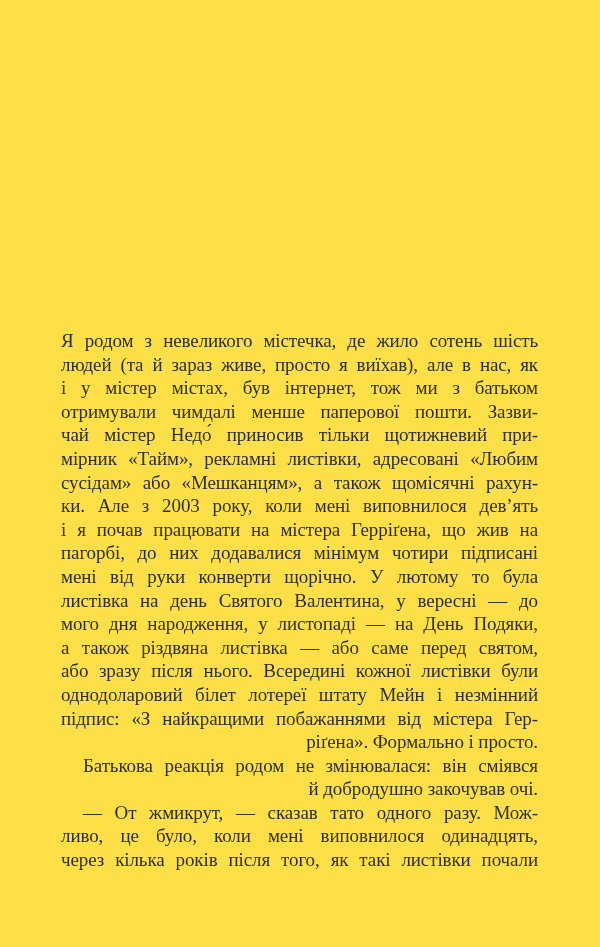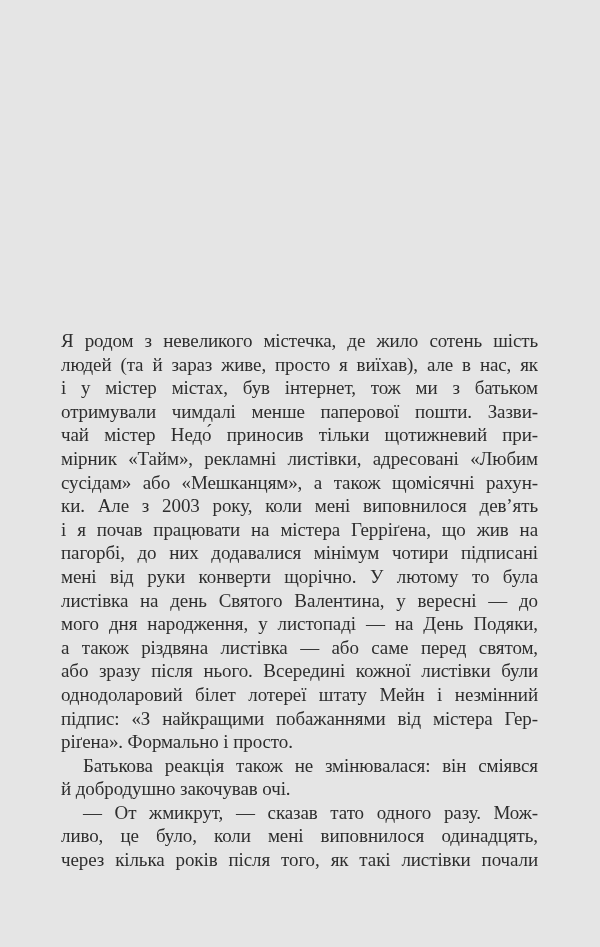--- a/index.html
+++ b/index.html
@@ -4,36 +4,36 @@
 <style>
   html, body {
     margin: 0;
     padding: 0;
     background: #ffffff;
   }
   .page {
     position: relative;
     width: 600px;
     height: 947px;
-    background: #e5e5e5;
+    background: #fde047;
     overflow: hidden;
     font-family: "Liberation Serif", "DejaVu Serif", serif;
   }
   .text-block {
     position: absolute;
     left: 61px;
     top: 329px;
     width: 477px;
     font-size: 19px;
     line-height: 23.6px;
     color: #2e2e2e;
     letter-spacing: -0.1px;
   }
   .line {
-    text-align: left;
+    text-align: right;
     white-space: normal;
   }
   .line.just {
     text-align: justify;
     text-align-last: justify;
   }
   .line.indent {
     padding-left: 22px;
   }
 </style>
@@ -53,19 +53,19 @@
       <div class="line just">і я почав працювати на містера Герріґена, що жив на</div>
       <div class="line just">пагорбі, до них додавалися мінімум чотири підписані</div>
       <div class="line just">мені від руки конверти щорічно. У лютому то була</div>
       <div class="line just">листівка на день Святого Валентина, у вересні — до</div>
       <div class="line just">мого дня народження, у листопаді — на День Подяки,</div>
       <div class="line just">а також різдвяна листівка — або саме перед святом,</div>
       <div class="line just">або зразу після нього. Всередині кожної листівки були</div>
       <div class="line just">однодоларовий білет лотереї штату Мейн і незмінний</div>
       <div class="line just">підпис: «З найкращими побажаннями від містера Гер-</div>
       <div class="line">ріґена». Формально і просто.</div>
-      <div class="line just indent">Батькова реакція також не змінювалася: він сміявся</div>
+      <div class="line just indent">Батькова реакція родом не змінювалася: він сміявся</div>
       <div class="line">й добродушно закочував очі.</div>
       <div class="line just indent">— От жмикрут, — сказав тато одного разу. Мож-</div>
       <div class="line just">ливо, це було, коли мені виповнилося одинадцять,</div>
       <div class="line just">через кілька років після того, як такі листівки почали</div>
     </div>
 </div>
 
 </body></html>

